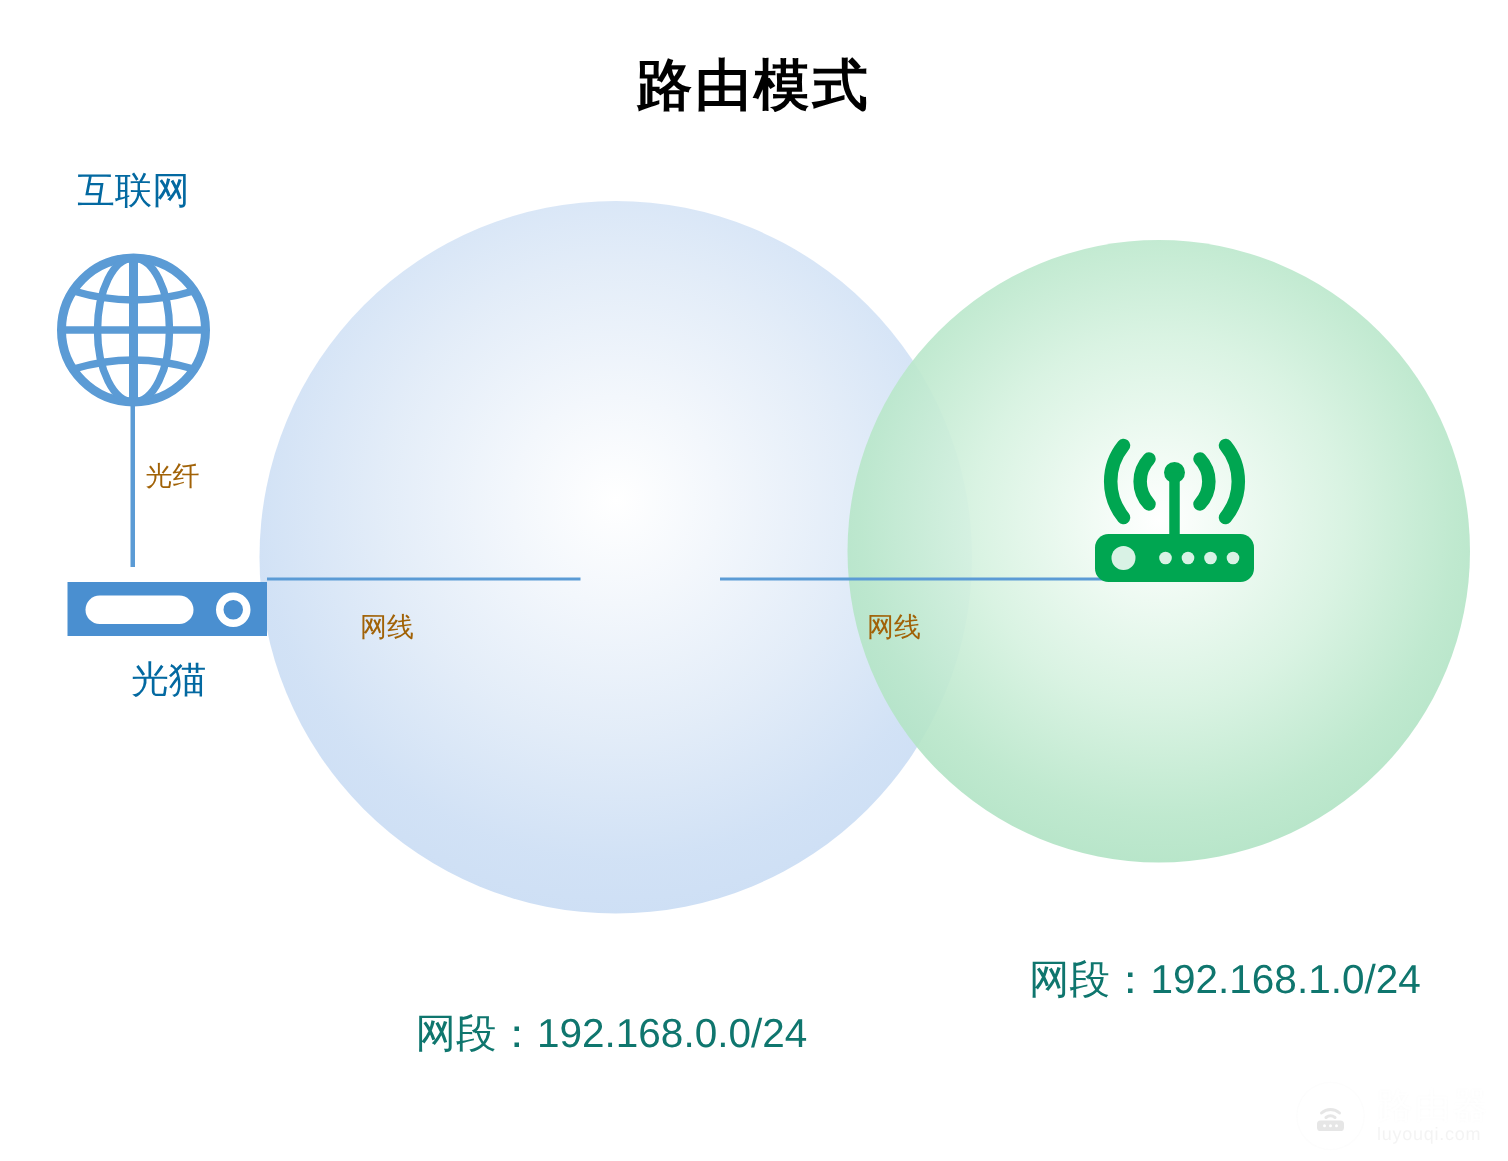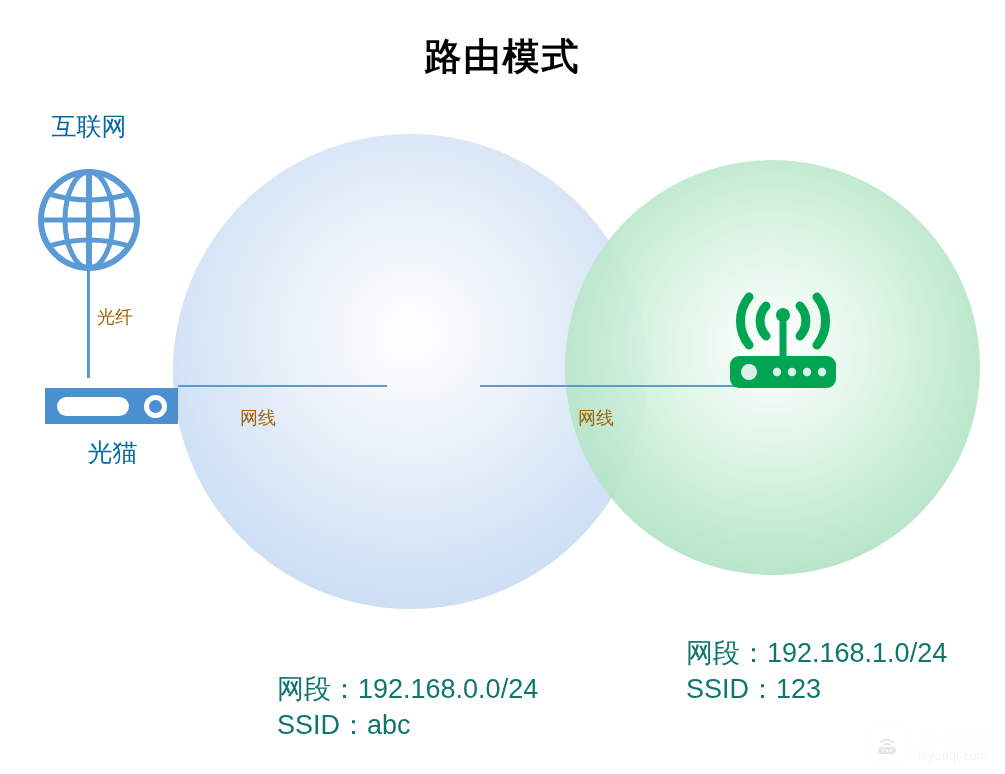--- a/index.html
+++ b/index.html
@@ -195,26 +195,24 @@
       </svg>
     </div>
   </div>
 
   <div class="link-label" id="label-fiber">光纤</div>
   <div class="link-label" id="label-lan-1">网线</div>
   <div class="link-label" id="label-lan-2">网线</div>
 
   <div class="info-block" id="info-left">
     <div>网段：192.168.0.0/24</div>
-    <div>SSID：abc</div>
   </div>
 
   <div class="info-block" id="info-right">
     <div>网段：192.168.1.0/24</div>
-    <div>SSID：123</div>
   </div>
 
   <div id="watermark">
     <div class="wm-badge">
       <svg width="28" height="28" viewBox="0 0 28 28">
         <g fill="none" stroke="#cfcfcf" stroke-width="2" stroke-linecap="round">
           <path d="M8,12 A9,9 0 0 1 20,12"></path>
           <path d="M11,15 A5,5 0 0 1 17,15"></path>
         </g>
         <rect x="5" y="17" width="18" height="7" rx="2.4" fill="#cfcfcf"></rect>

